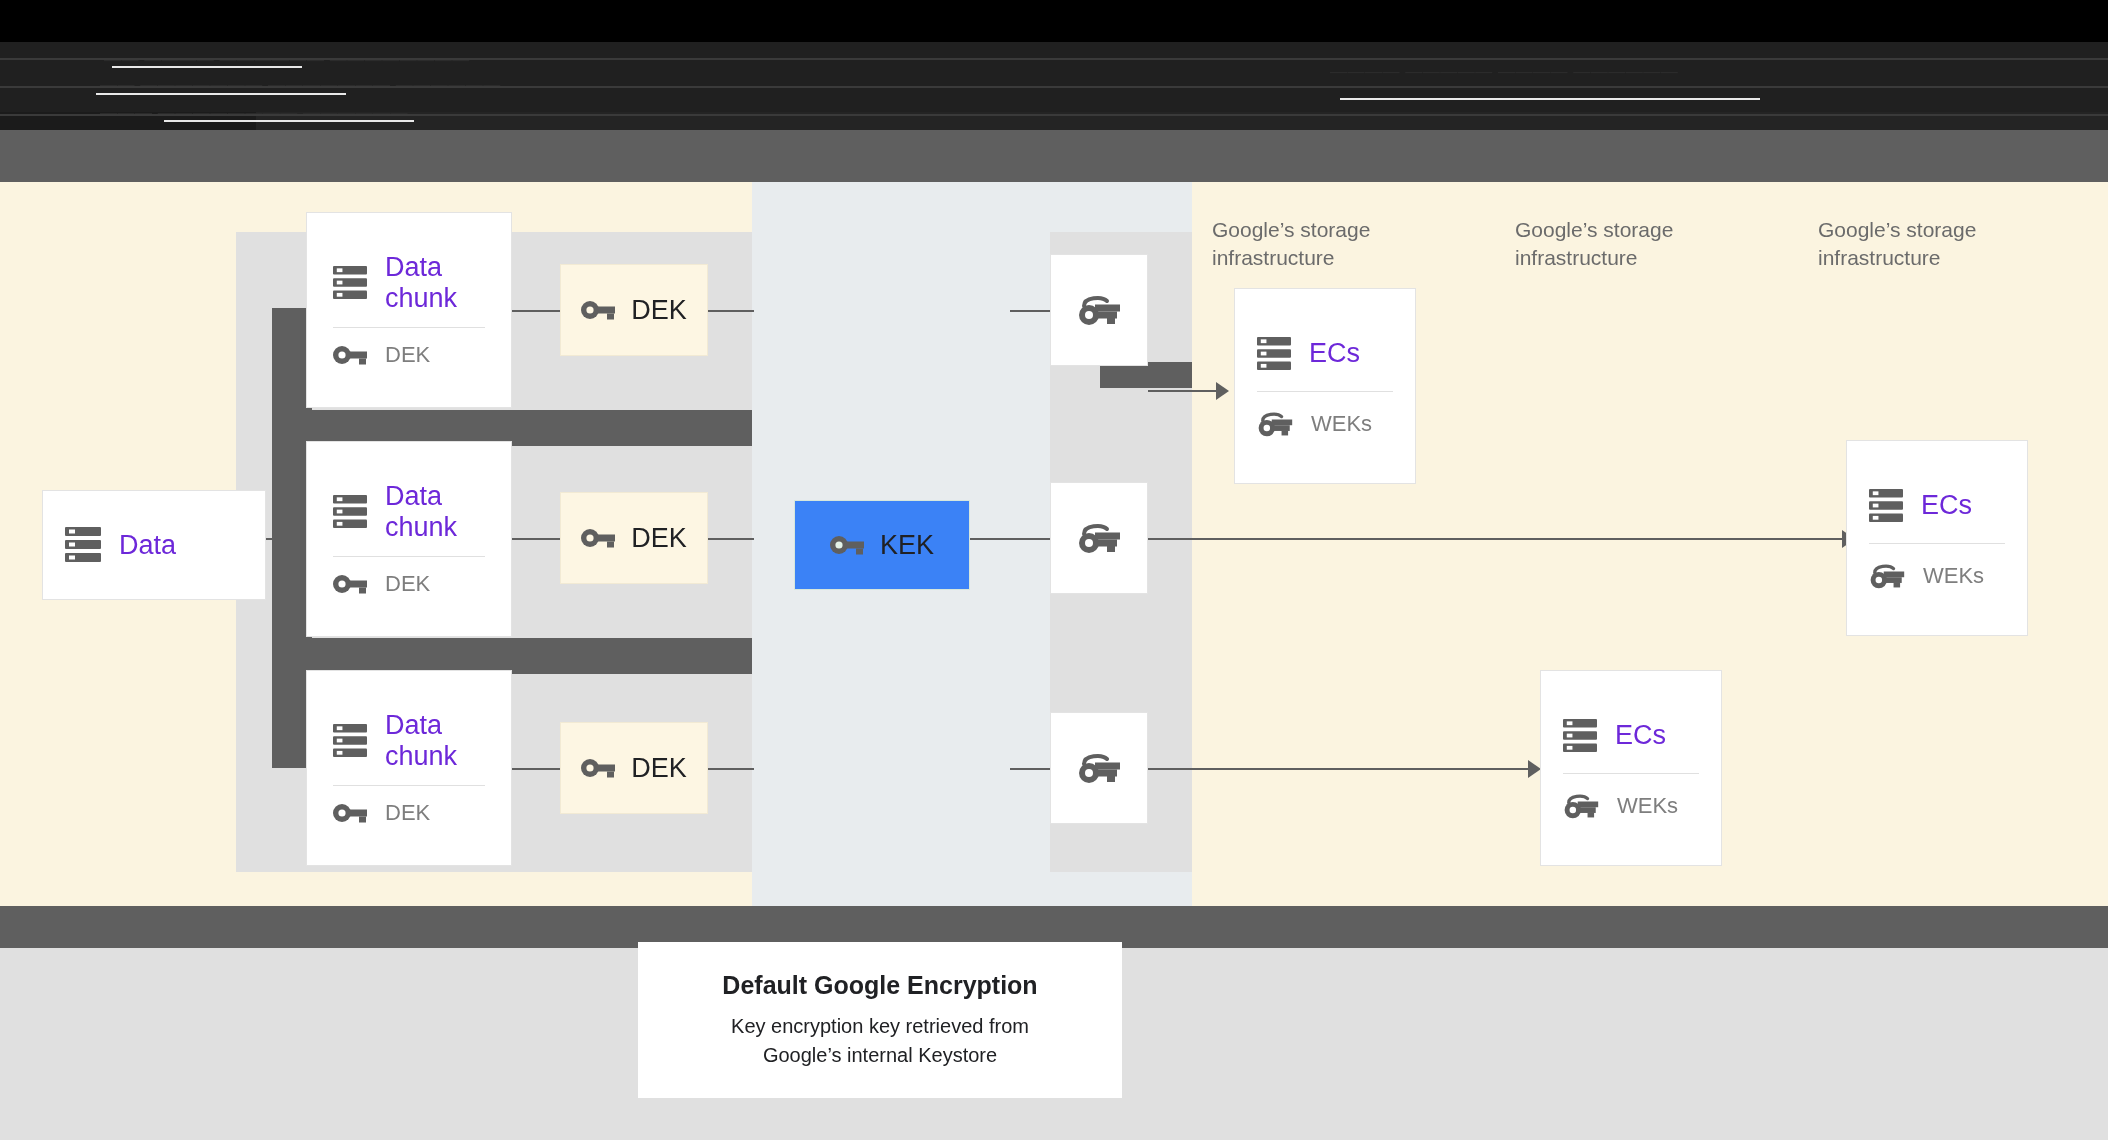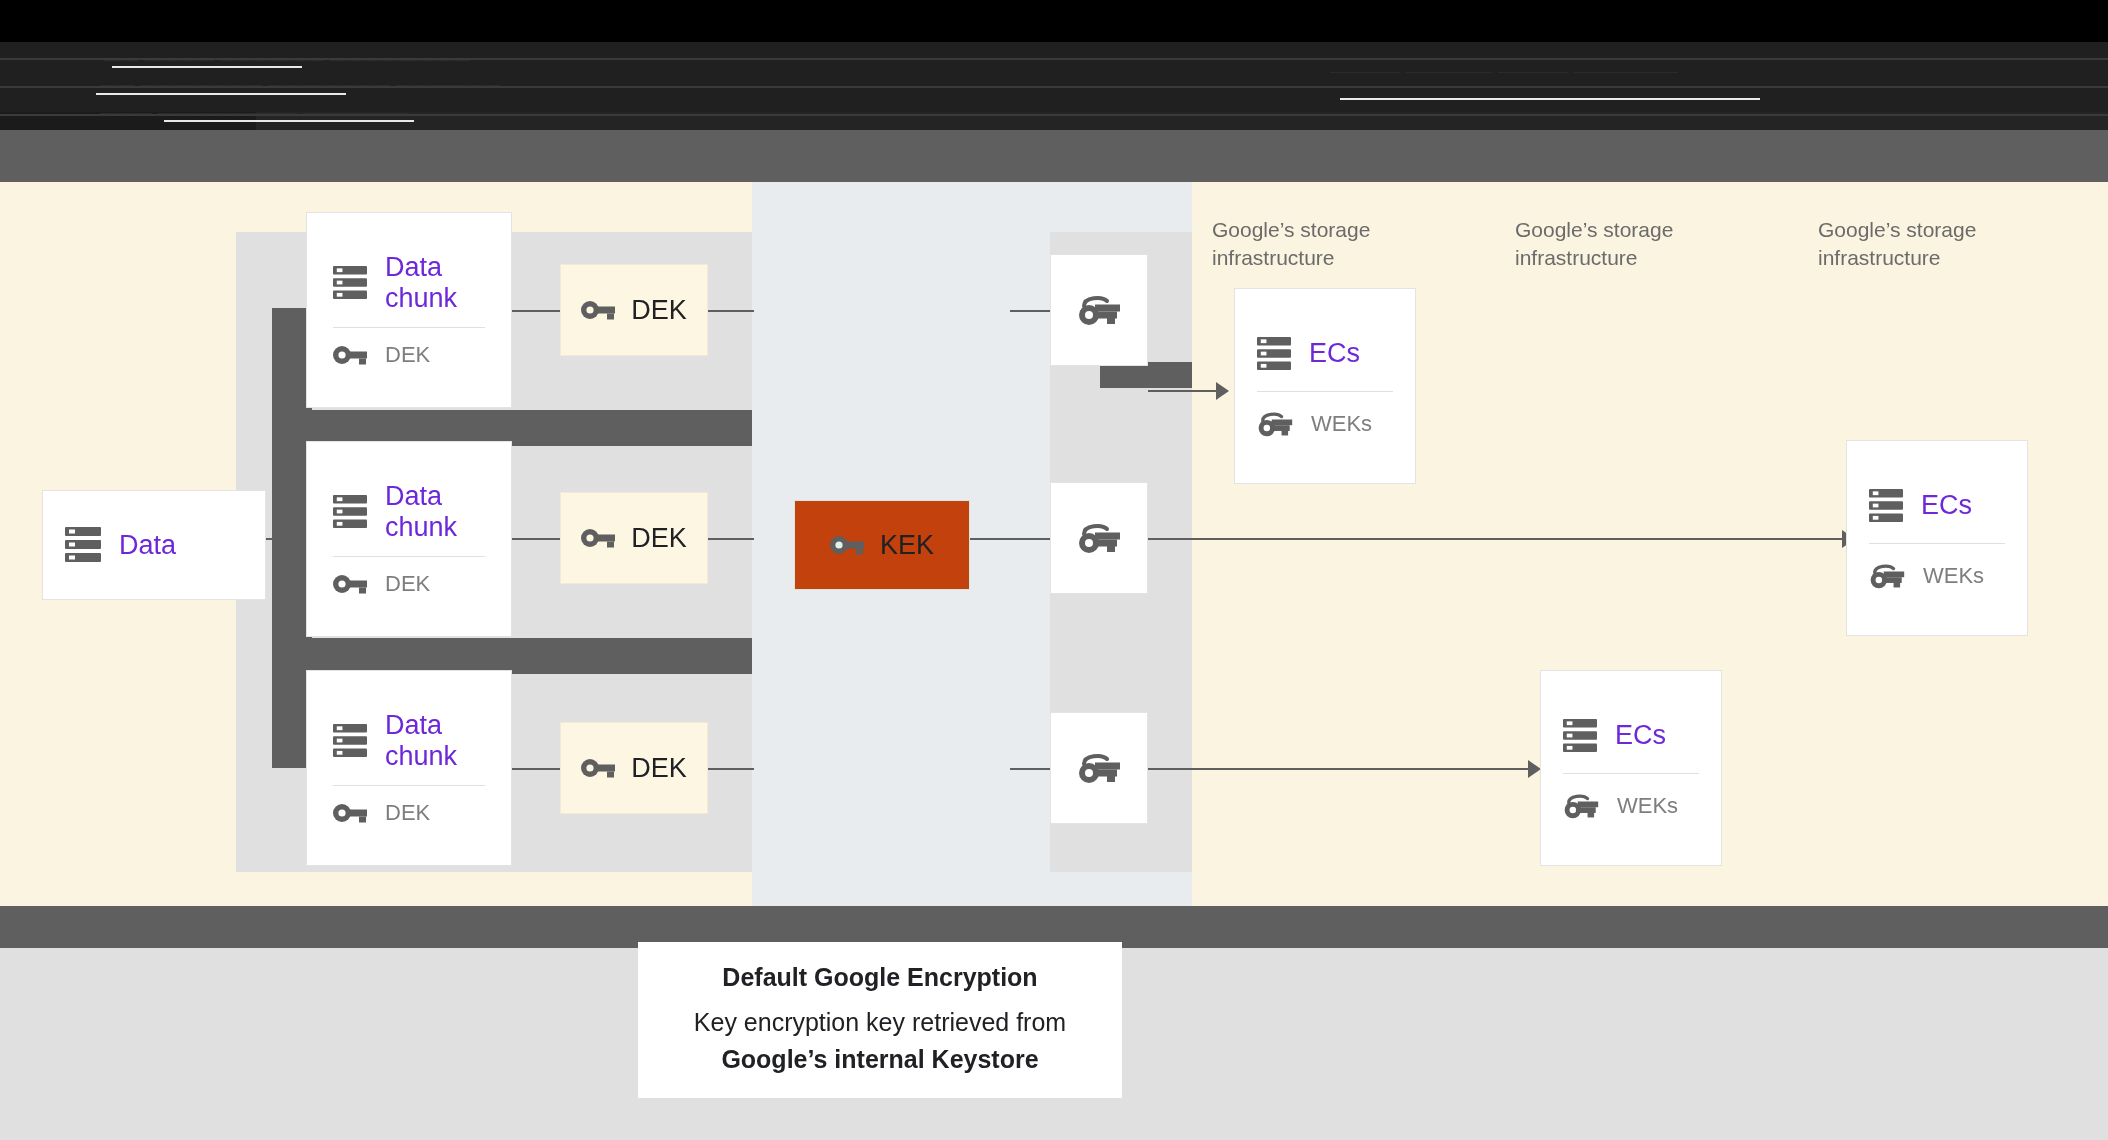--- a/index.html
+++ b/index.html
@@ -95,21 +95,21 @@
   .kbox {
     position: absolute;
     box-sizing: border-box;
     display: flex;
     align-items: center;
     justify-content: center;
     gap: 16px;
     border: 1px solid #E3E3E3;
   }
   .kbox.cream { background: #FDF6E3; border-color: #F2EAD4; }
-  .kbox.mint  { background: #c2410c; border-color: #D7E7DC; }
+  .kbox.mint  { background: #3b82f6; border-color: #D7E7DC; }
   .kbox.white { background: #FFFFFF; }
   .kbox-label {
     font-size: 27px;
     color: #202124;
   }
 
   
   .icn { display: block; flex: none; }
 
   
@@ -147,25 +147,25 @@
     text-align: center;
     padding: 26px 30px;
   }
   .cap-title {
     font-size: 25px;
     font-weight: bold;
     color: #202124;
     margin-bottom: 12px;
   }
   .cap-body {
-    font-size: 25px;
+    font-size: 20px;
     color: #202124;
     line-height: 1.45;
   }
-  .cap-body b { font-weight: bold; }
+  .cap-body b { font-weight: normal; }
 </style>
 </head>
 <body>
 
 <div id="stage">
 
   <div class="hdr-band" style="top:42px;height:70px;"></div>
   <div class="hdr-band" style="top:112px;height:18px;background:#242424;"></div>
   <div class="hdr-band" style="top:112px;left:0;width:256px;height:18px;background:#1b1b1b;"></div>
 

